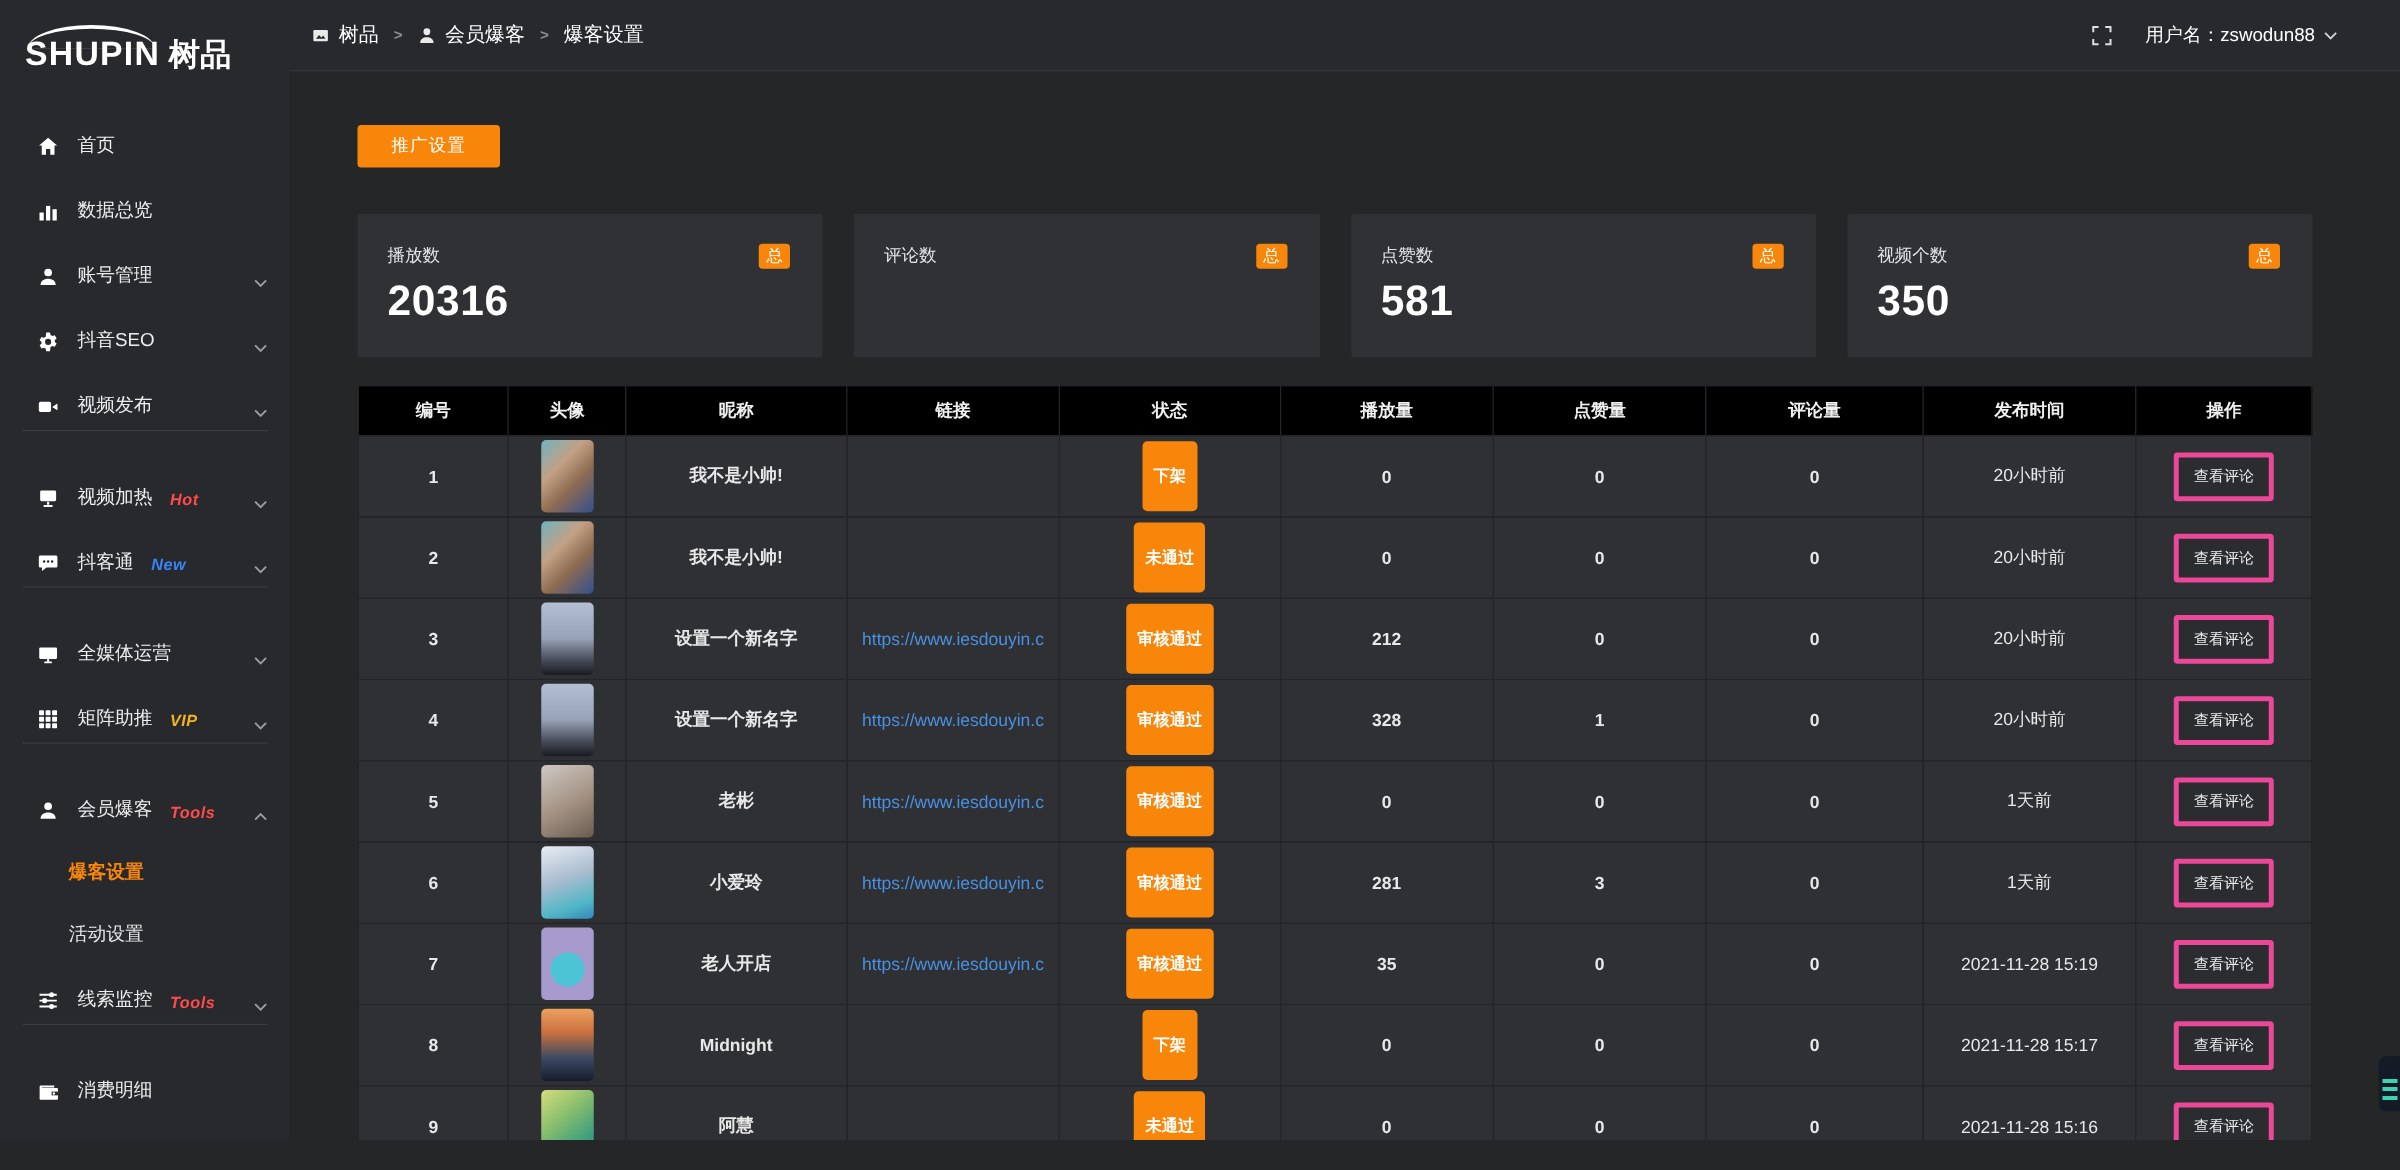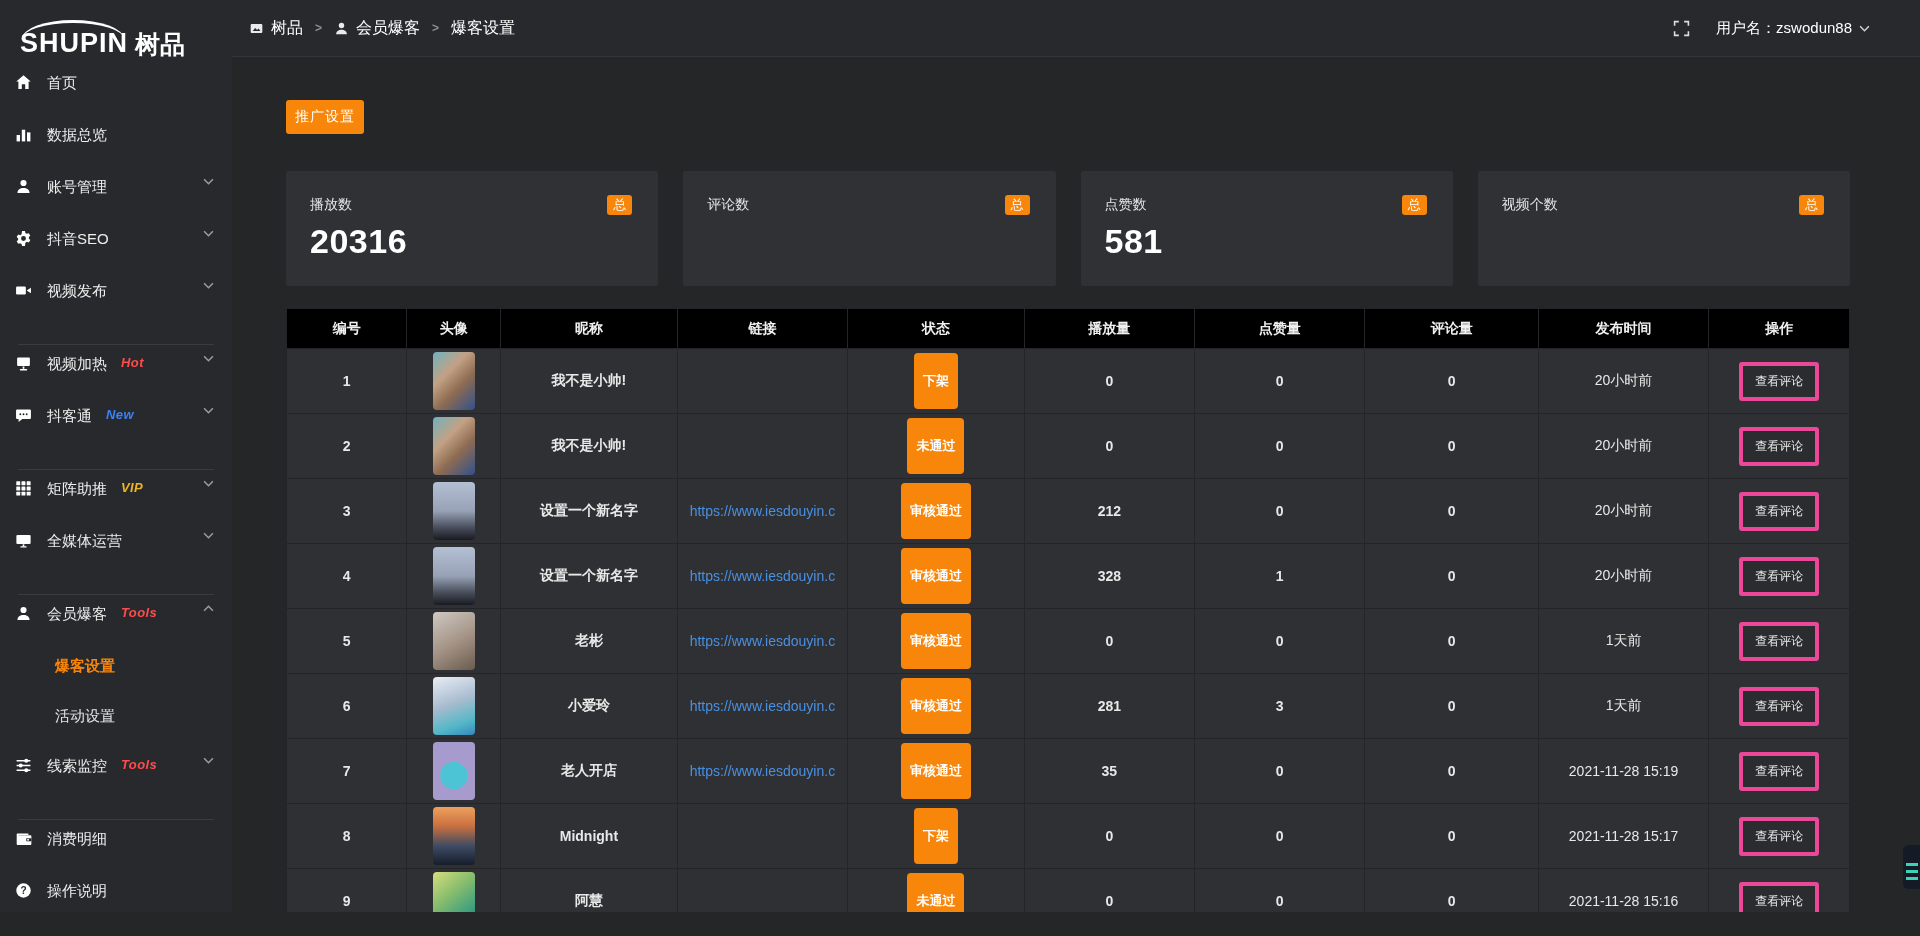--- a/index.html
+++ b/index.html
@@ -12,21 +12,21 @@
   .app{display:flex;width:1920px;height:912px}
 
   
   .sidebar{width:232px;flex:none;background:#27292c;overflow:hidden}
   .logo{height:57px;display:flex;align-items:flex-end;padding:0 0 7px 20px;cursor:pointer}
   .logo-en{position:relative;font-size:27px;font-weight:800;letter-spacing:1px;color:#fff;line-height:1}
   .logo-en::before{content:"";position:absolute;left:2px;right:4px;top:-10px;height:16px;
     border-top:3px solid #fff;border-radius:50% 50% 0 0/100% 100% 0 0}
   .logo-cn{font-size:25px;font-weight:800;margin-left:7px;color:#fff;line-height:1}
   .menu{padding-top:10px}
-  .menu-item{height:52px;display:flex;align-items:flex-start;padding:0 18px 0 15px;cursor:pointer;
+  .menu-item{height:52px;display:flex;align-items:flex-end;padding:0 18px 0 30px;cursor:pointer;
     font-size:15px;color:#ededed}
   .menu-item.sub{padding-left:55px;height:50px;color:#e4e4e4}
   .menu-item.active{color:var(--accent,#f8860b);font-weight:700}
   .mi-icon{width:17px;height:17px;margin-right:15px;color:#fff;display:inline-flex;flex:none}
   .mi-icon svg{width:100%;height:100%;fill:currentColor}
   .mi-label{white-space:nowrap}
   .mi-badge{font-style:italic;font-weight:700;font-size:13px;margin-left:14px;letter-spacing:.4px}
   .mi-chevron{margin-left:auto;color:#9a9da2;width:11px;height:7px;display:inline-flex;flex:none}
   .mi-chevron svg{width:100%;height:100%}
   .menu-divider{height:1px;background:#393b3f;margin:10px 18px}
@@ -42,21 +42,21 @@
   .crumb-sep{color:#8b8e93;font-size:12px;margin:0 12px;font-weight:700}
   .topbar-right{margin-left:auto;display:flex;align-items:center;gap:26px}
   .fullscreen{width:17px;height:17px;color:#dcdee0;cursor:pointer;display:inline-flex}
   .fullscreen svg{width:100%;height:100%}
   .user{display:flex;align-items:center;gap:7px;font-size:15px;color:#fff;cursor:pointer}
   .caret{width:11px;height:7px;color:#cfd1d4;display:inline-flex}
   .caret svg{width:100%;height:100%}
 
   .content{flex:1;padding:43px 70px 0 54px;overflow:hidden}
   .promo-btn{display:inline-block;background:var(--accent,#f8860b);color:#fff;font-size:14px;
-    padding:8px 9px;border-radius:3px;border:none;cursor:pointer;font-family:inherit;letter-spacing:1px}
+    padding:8px 27px;border-radius:3px;border:none;cursor:pointer;font-family:inherit;letter-spacing:1px}
 
   .stats{display:flex;gap:25px;margin-top:37px}
   .stat-card{flex:1;background:#2f3134;height:115px;padding:24px 26px 0 24px;box-sizing:border-box;border-radius:2px}
   .stat-top{display:flex;align-items:center;justify-content:space-between}
   .stat-label{font-size:14px;color:#e3e4e6}
   .stat-badge{background:var(--accent,#f8860b);color:#fff;font-size:13px;padding:3px 6px;border-radius:3px;line-height:1.1}
   .stat-value{font-size:34px;font-weight:600;color:#fff;margin-top:7px;letter-spacing:.5px}
 
   .table-wrap{margin-top:22px}
   table{width:100%;border-collapse:collapse;table-layout:fixed}
@@ -186,48 +186,48 @@
           <span class="mi-chevron">
             <svg viewBox="0 0 10 6" fill="none" stroke="currentColor" stroke-width="1.4">
               <path d="M1 1l4 4 4-4"></path>
             </svg>
           </span>
         </div>
         <div class="menu-divider"></div>
         <div class="menu-item">
           <span class="mi-icon">
             <svg viewBox="0 0 16 16">
+              <rect x="1.3" y="2.8" width="13.4" height="8.6" rx="1"></rect>
+              <rect x="7.2" y="11.6" width="1.6" height="2"></rect>
+              <rect x="5" y="13.4" width="6" height="1.3" rx="0.6"></rect>
+            </svg>
+          </span>
+          <span class="mi-label">全媒体运营</span>
+          <span class="mi-chevron">
+            <svg viewBox="0 0 10 6" fill="none" stroke="currentColor" stroke-width="1.4">
+              <path d="M1 1l4 4 4-4"></path>
+            </svg>
+          </span>
+        </div>
+        <div class="menu-item">
+          <span class="mi-icon">
+            <svg viewBox="0 0 16 16">
               <rect x="1.2" y="1.2" width="3.7" height="3.7" rx=".5"></rect>
               <rect x="6.1" y="1.2" width="3.7" height="3.7" rx=".5"></rect>
               <rect x="11" y="1.2" width="3.7" height="3.7" rx=".5"></rect>
               <rect x="1.2" y="6.1" width="3.7" height="3.7" rx=".5"></rect>
               <rect x="6.1" y="6.1" width="3.7" height="3.7" rx=".5"></rect>
               <rect x="11" y="6.1" width="3.7" height="3.7" rx=".5"></rect>
               <rect x="1.2" y="11" width="3.7" height="3.7" rx=".5"></rect>
               <rect x="6.1" y="11" width="3.7" height="3.7" rx=".5"></rect>
               <rect x="11" y="11" width="3.7" height="3.7" rx=".5"></rect>
             </svg>
           </span>
           <span class="mi-label">矩阵助推</span>
           <span class="mi-badge" style="color:#f0b41e">VIP</span>
-          <span class="mi-chevron">
-            <svg viewBox="0 0 10 6" fill="none" stroke="currentColor" stroke-width="1.4">
-              <path d="M1 1l4 4 4-4"></path>
-            </svg>
-          </span>
-        </div>
-        <div class="menu-item">
-          <span class="mi-icon">
-            <svg viewBox="0 0 16 16">
-              <rect x="1.3" y="2.8" width="13.4" height="8.6" rx="1"></rect>
-              <rect x="7.2" y="11.6" width="1.6" height="2"></rect>
-              <rect x="5" y="13.4" width="6" height="1.3" rx="0.6"></rect>
-            </svg>
-          </span>
-          <span class="mi-label">全媒体运营</span>
           <span class="mi-chevron">
             <svg viewBox="0 0 10 6" fill="none" stroke="currentColor" stroke-width="1.4">
               <path d="M1 1l4 4 4-4"></path>
             </svg>
           </span>
         </div>
         <div class="menu-divider"></div>
         <div class="menu-item">
           <span class="mi-icon">
             <svg viewBox="0 0 16 16">
@@ -356,20 +356,21 @@
               <span class="stat-label">点赞数</span>
               <span class="stat-badge">总</span>
             </div>
             <div class="stat-value">581</div>
           </div>
           <div class="stat-card">
             <div class="stat-top">
               <span class="stat-label">视频个数</span>
               <span class="stat-badge">总</span>
             </div>
+            <div class="stat-value">350</div>
           </div>
         </div>
 
       <div class="table-wrap">
         <table>
           <colgroup id="table-cols">
               <col style="width:7.7%">
               <col style="width:6%">
               <col style="width:11.3%">
               <col style="width:10.9%">

